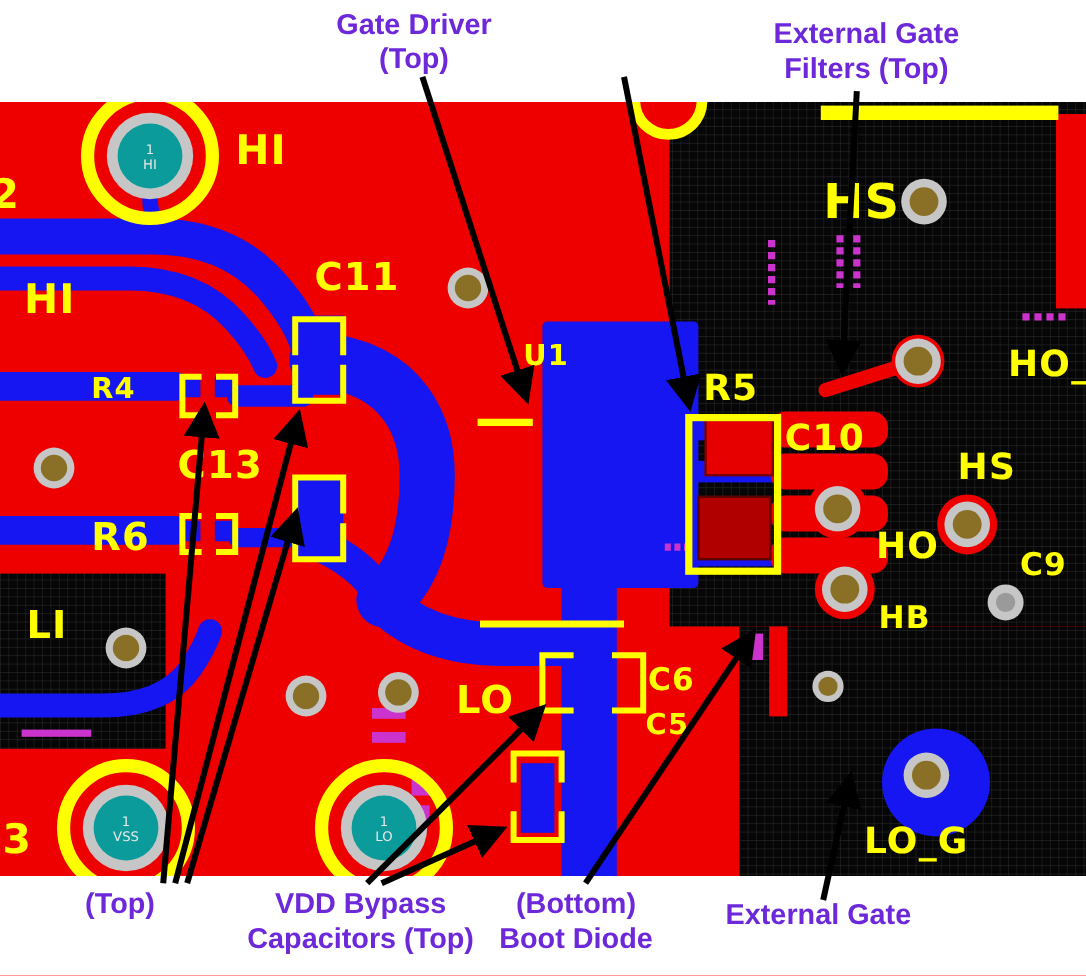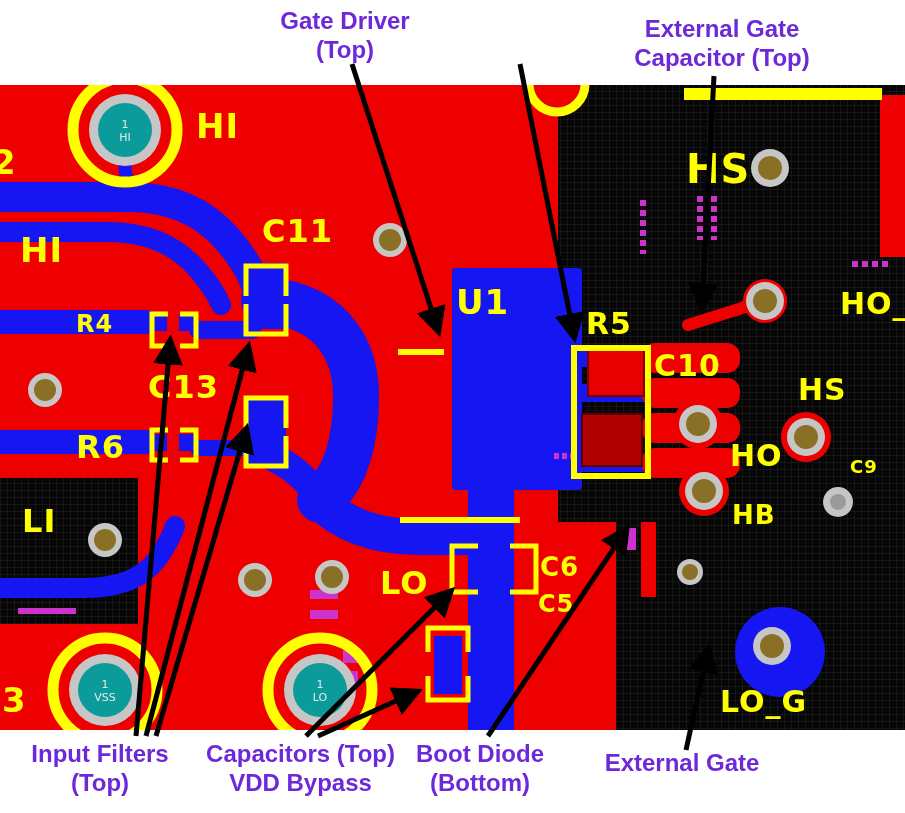--- a/index.html
+++ b/index.html
@@ -208,29 +208,29 @@
   </g>
 </svg>
 
 <div class="silk" style="left:196px;top:106px;font-size:34px">HI</div>
 <div class="silk" style="left:20px;top:230px;font-size:34px">HI</div>
 <div class="silk" style="left:262px;top:212px;font-size:32px">C11</div>
 <div class="silk" style="left:76px;top:310px;font-size:24px">R4</div>
 <div class="silk" style="left:148px;top:368px;font-size:32px">C13</div>
 <div class="silk" style="left:76px;top:428px;font-size:32px">R6</div>
 <div class="silk" style="left:22px;top:502px;font-size:32px">LI</div>
-<div class="silk" style="left:456px;top:282px;font-size:34px">U1</div>
+<div class="silk" style="left:436px;top:282px;font-size:24px">U1</div>
 <div class="silk" style="left:586px;top:306px;font-size:30px">R5</div>
 <div class="silk" style="left:654px;top:348px;font-size:30px">C10</div>
 <div class="silk" style="left:686px;top:146px;font-size:40px">HS</div>
 <div class="silk" style="left:840px;top:286px;font-size:30px">HO_G</div>
 <div class="silk" style="left:798px;top:372px;font-size:30px">HS</div>
 <div class="silk" style="left:730px;top:438px;font-size:30px">HO</div>
 <div class="silk" style="left:732px;top:500px;font-size:26px">HB</div>
-<div class="silk" style="left:850px;top:456px;font-size:18px">C9</div>
+<div class="silk" style="left:850px;top:456px;font-size:26px">C9</div>
 <div class="silk" style="left:380px;top:564px;font-size:32px">LO</div>
 <div class="silk" style="left:540px;top:552px;font-size:26px">C6</div>
 <div class="silk" style="left:538px;top:590px;font-size:24px">C5</div>
 <div class="silk" style="left:720px;top:684px;font-size:30px">LO_G</div>
 <div class="silk" style="left:-8px;top:142px;font-size:34px">2</div>
 <div class="silk" style="left:2px;top:680px;font-size:34px">3</div>
 
 <svg id="arrows-svg" class="layer" width="905" height="813" viewBox="0 0 905 813">
   <defs>
     <marker id="ah" markerWidth="6" markerHeight="6" refX="4.5" refY="3" orient="auto">
@@ -252,29 +252,28 @@
 </svg>
 
 <div class="annot" style="left:245px;top:6px;width:200px">
   <div>Gate Driver</div>
   <div>(Top)</div>
 </div>
 <div class="annot" style="left:420px;top:4px;width:200px">
 </div>
 <div class="annot" style="left:617px;top:14px;width:210px">
   <div>External Gate</div>
-  <div>Capacitor (Top)</div>
+  <div>Filters (Top)</div>
 </div>
 <div class="annot" style="left:10px;top:739px;width:180px">
-  <div>Input Filters</div>
   <div>(Top)</div>
 </div>
 <div class="annot" style="left:198px;top:739px;width:205px">
+  <div>VDD Bypass</div>
   <div>Capacitors (Top)</div>
-  <div>VDD Bypass</div>
 </div>
 <div class="annot" style="left:395px;top:739px;width:170px">
+  <div>(Bottom)</div>
   <div>Boot Diode</div>
-  <div>(Bottom)</div>
 </div>
 <div class="annot" style="left:572px;top:748px;width:220px">
   <div>External Gate</div>
 </div>
 
 </body></html>

